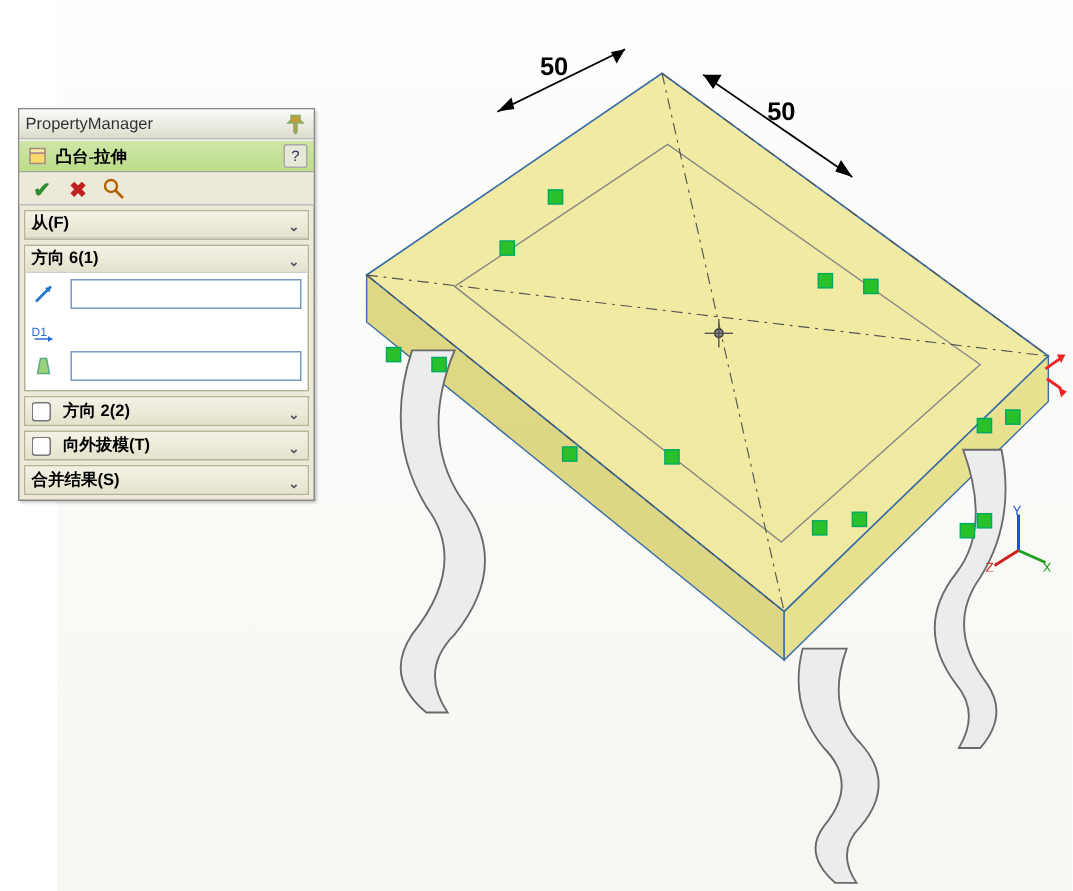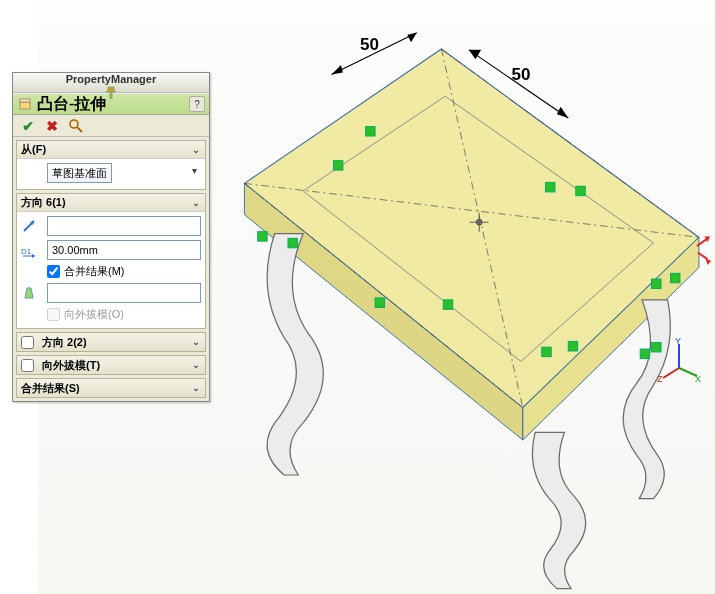--- a/index.html
+++ b/index.html
@@ -17,33 +17,33 @@
   .pm-panel {
     position: absolute; top: 72px; left: 12px; width: 198px;
     background: #ece9d8; border: 1px solid #888;
     box-shadow: 1px 1px 2px rgba(0,0,0,.25);
     font-size: 11px; color: #000;
   }
   .pm-titlebar {
     height: 20px; display: flex; align-items: center;
     background: linear-gradient(#fafafa,#dcdccc);
     border-bottom: 1px solid #bbb;
-    padding: 0 4px; font-weight: bold; color: #333; flex-direction: column;
+    padding: 0 4px; font-weight: normal; color: #333;
   }
   .pm-titlebar .spacer { flex: 1; }
   .pm-titlebar .pin { width: 16px; height: 16px; display:flex;align-items:center;justify-content:center; }
 
   .pm-feature-row {
     display:flex; align-items:center; gap:4px;
     background: linear-gradient(#cfe6a6,#bcdc8a);
     border-top:1px solid #eee; border-bottom:1px solid #9a9;
     padding: 2px 4px; height: 22px;
   }
   .pm-feature-row .feat-icon { width:16px;height:16px;display:flex;align-items:center;justify-content:center; }
-  .pm-feature-row .feat-name { flex:1; font-weight:bold; font-size:16px;font-family:Liberation Serif, serif; }
+  .pm-feature-row .feat-name { flex:1; font-weight:bold; font-size:11px;font-family:Liberation Serif, serif; }
   .pm-feature-row .help-btn {
     width:16px;height:16px;background:#e8e8d8;border:1px solid #aaa;border-radius:2px;
     display:flex;align-items:center;justify-content:center;font-size:10px;color:#336;cursor:pointer;
   }
 
   .pm-okcancel {
     display:flex; align-items:center; gap:6px;
     background:#ece9d8; border-bottom:1px solid #bbb;
     padding: 3px 6px; height:22px;
   }
@@ -51,21 +51,21 @@
     width:18px;height:18px;display:flex;align-items:center;justify-content:center;cursor:pointer;
   }
   .ok { color:#2e8b2e; font-size:14px; font-weight:bold; }
   .cancel { color:#c02020; font-size:14px; font-weight:bold; }
   .preview { color:#b04000; font-size:13px; }
 
   .pm-section {
     border:1px solid #b5b595; margin:3px; background:#fff;
   }
   .pm-sec-head {
-    display:flex; align-items:center; gap:4px;
+    display:flex; align-items:flex-end; gap:4px;
     background:linear-gradient(#f4f2e6,#e4e2cc);
     border-bottom:1px solid #ccc; padding:2px 4px; height:18px;
     font-weight:bold; cursor:default;
   }
   .pm-sec-head.collapsed { border-bottom:none; }
   .pm-arrow { width:10px; text-align:center; color:#556; font-size:9px; }
   .pm-sec-body { padding:4px 4px 6px 4px; display:flex; flex-direction:column; gap:4px; }
 
   .row { display:flex; align-items:center; gap:4px; }
   .row .icon-slot { width:22px; height:20px; display:flex;align-items:center;justify-content:flex-start; }
@@ -200,30 +200,20 @@
           <line x1="9" y1="9" x2="14" y2="14" stroke="#b56000" stroke-width="1.8"></line>
         </svg>
     </span>
   </div>
 
   <div class="pm-section">
     <div class="pm-sec-head">
       <span>从(F)</span>
       <span style="flex:1"></span>
         <span class="pm-arrow">⌄</span>
-    </div>
-    <div class="pm-sec-body">
-      <div class="row">
-        <span class="icon-slot"></span>
-        <div class="sel-wrap">
-          <select class="sel">
-            <option>草图基准面</option>
-          </select>
-        </div>
-      </div>
     </div>
   </div>
 
   <div class="pm-section">
     <div class="pm-sec-head">
       <span>方向 6(1)</span>
       <span style="flex:1"></span>
         <span class="pm-arrow">⌄</span>
     </div>
     <div class="pm-sec-body">
@@ -237,38 +227,29 @@
         <input class="txt" type="text" value="" style="">
       </div>
       <div class="row">
         <span class="icon-slot mini-icon">
           <svg viewBox="0 0 16 16">
               <text x="0" y="12" font-size="8" fill="#2a6fd6">D1</text>
               <line x1="2" y1="14" x2="14" y2="14" stroke="#2a6fd6"></line>
               <polygon points="14,14 11,12 11,16" fill="#2a6fd6"></polygon>
             </svg>
         </span>
-        <input class="txt" type="text" value="30.00mm" style="">
       </div>
-      <label class="check">
-        <input type="checkbox" checked="" style="">
-        <span>合并结果(M)</span>
-      </label>
       <div class="row">
         <span class="icon-slot mini-icon">
           <svg viewBox="0 0 16 16">
               <polygon points="4,13 12,13 10,3 6,3" fill="#9fd37a" stroke="#5a8"></polygon>
             </svg>
         </span>
         <input class="txt" type="text" value="" style="">
       </div>
-      <label class="check disabled">
-        <input type="checkbox" disabled="" style="">
-        <span>向外拔模(O)</span>
-      </label>
     </div>
   </div>
 
   <div class="pm-section">
     <div class="pm-sec-head collapsed">
       <input type="checkbox" style="margin-right: 4px;">
       <span>方向 2(2)</span>
       <span style="flex:1"></span>
         <span class="pm-arrow">⌄</span>
     </div>

